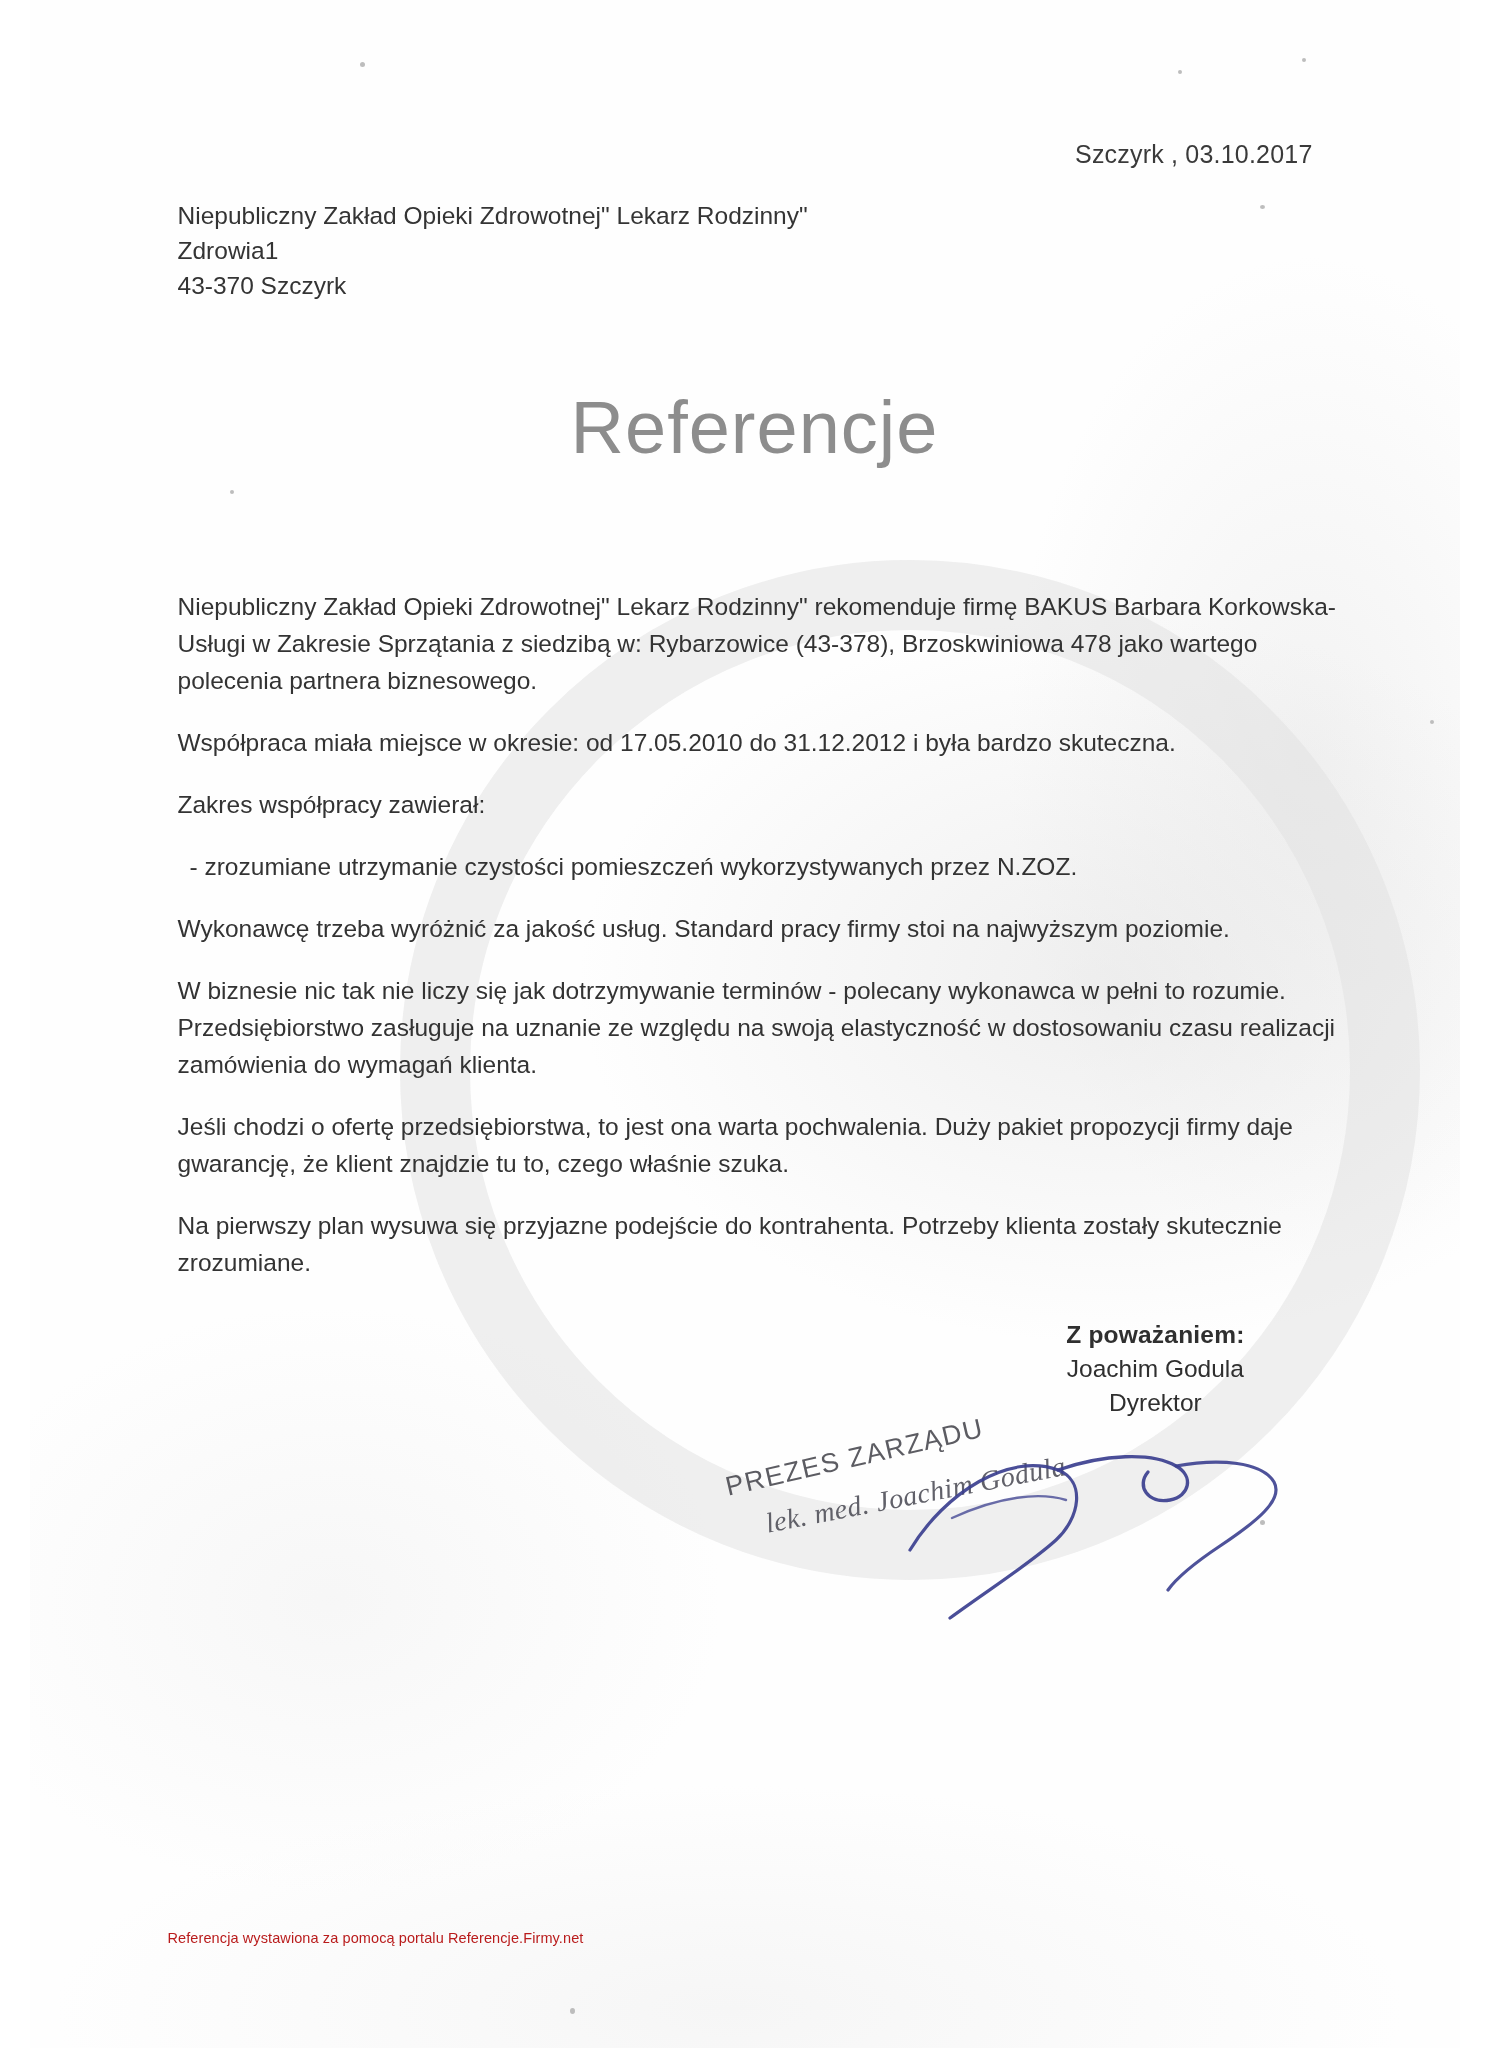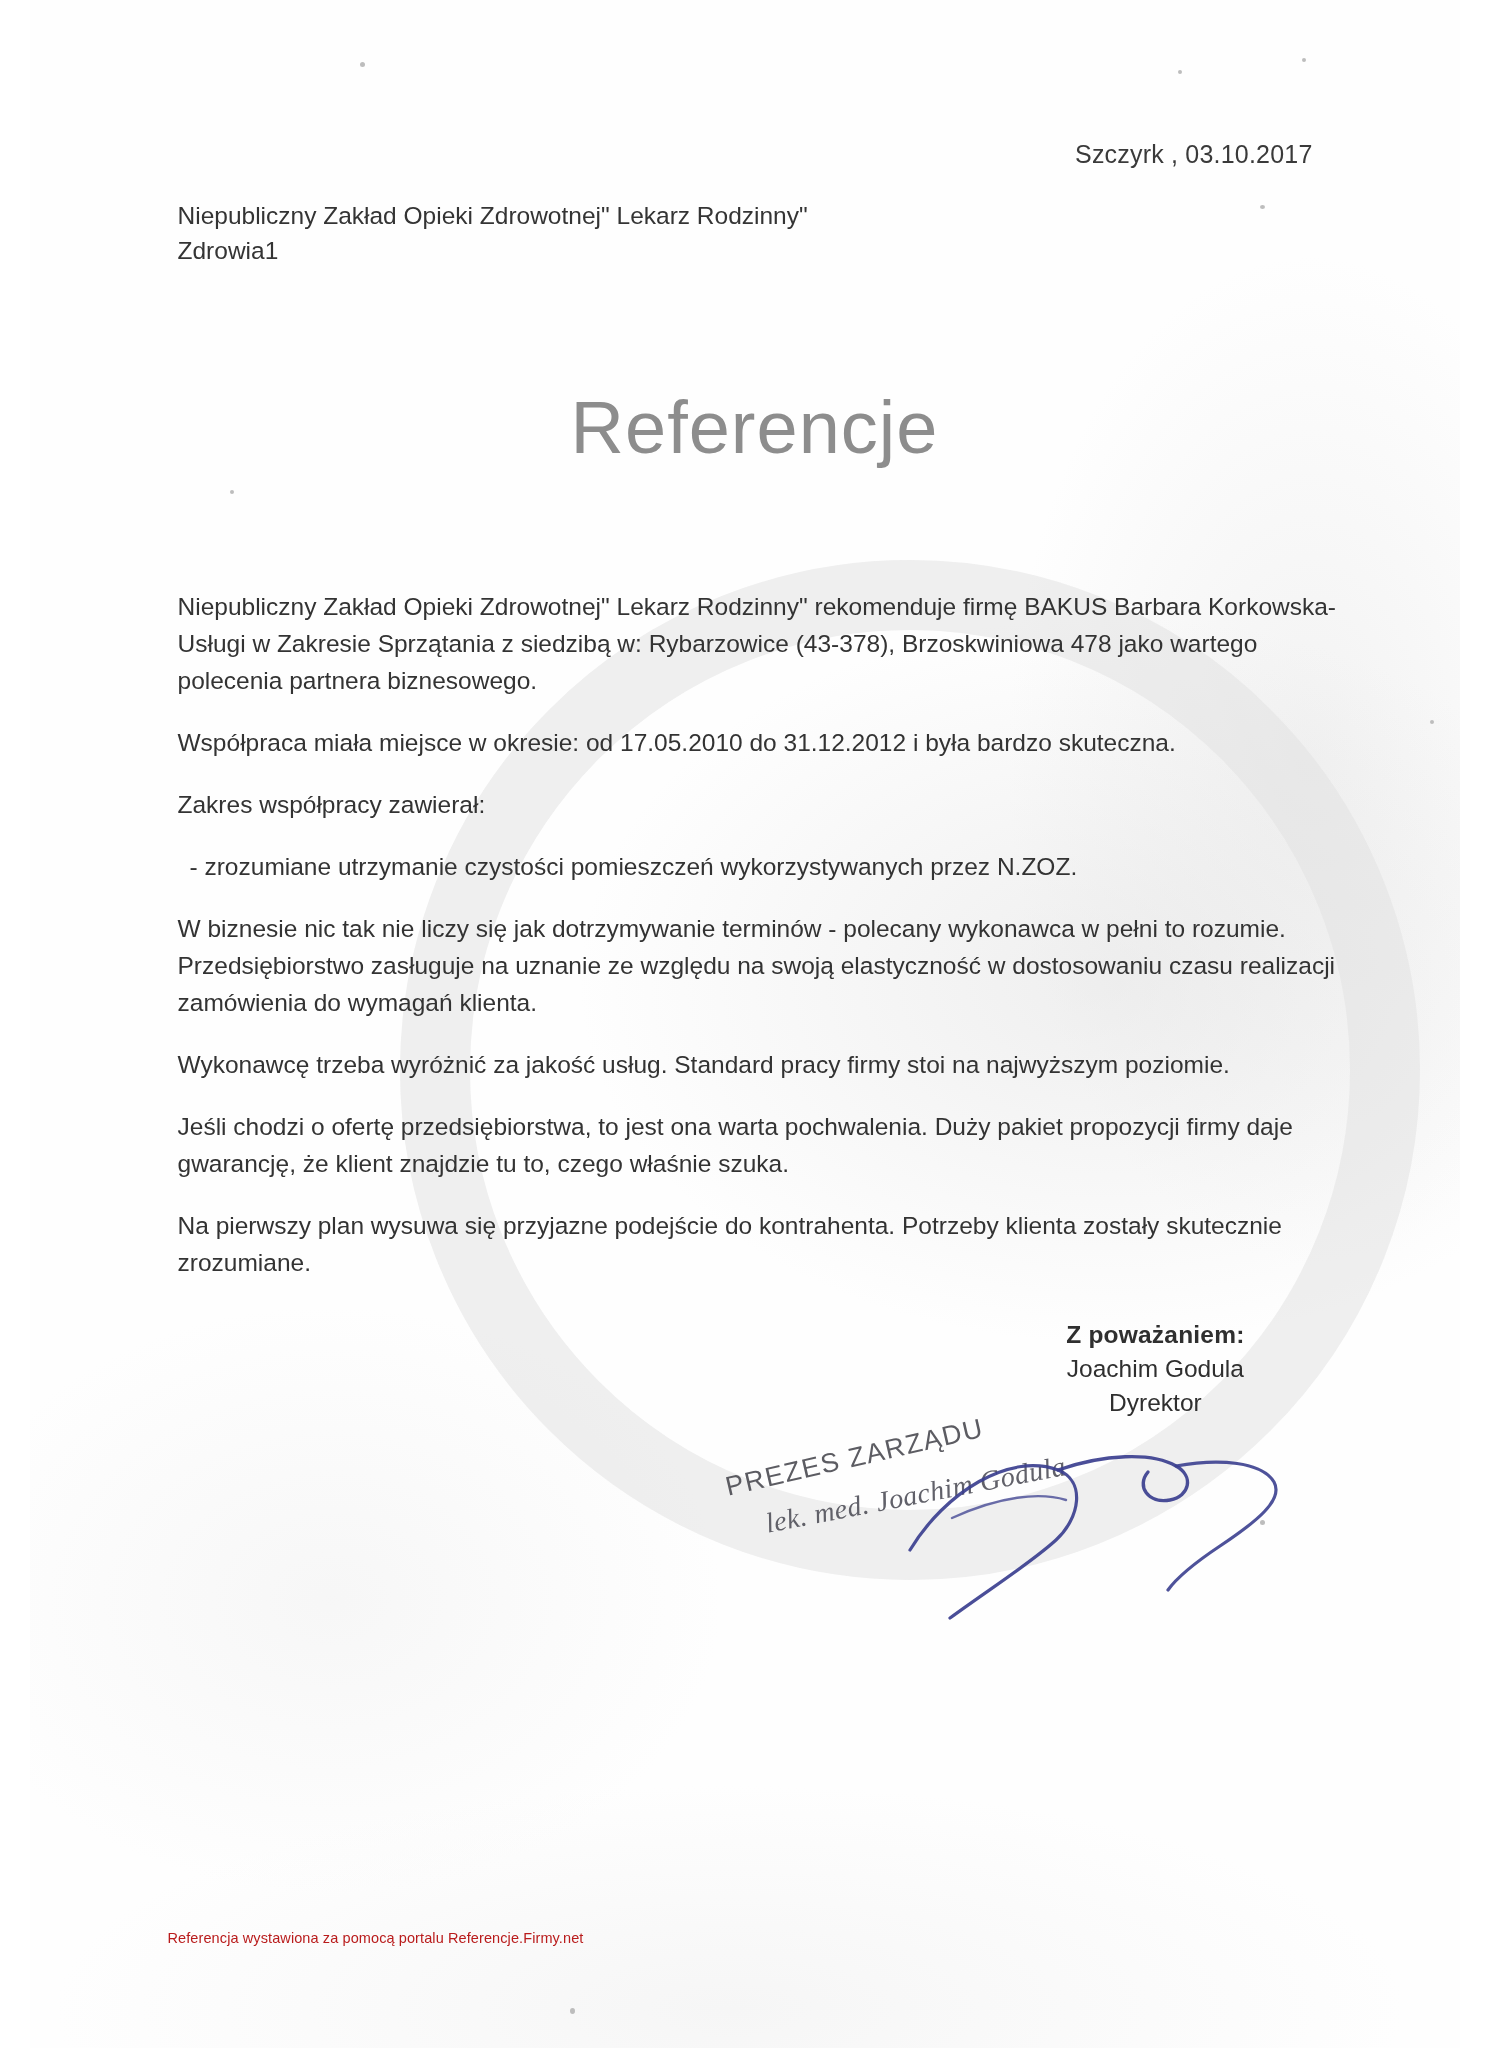--- a/index.html
+++ b/index.html
@@ -199,31 +199,32 @@
   <div class="speck" style="left:1230px; top:1520px; width:5px; height:5px;"></div>
   <div class="speck" style="left:540px; top:2008px; width:5px; height:6px;"></div>
 
   <div class="content">
 
     <div class="date-line">Szczyrk , 03.10.2017</div>
 
     <div class="addressee">
       <div>Niepubliczny Zakład Opieki Zdrowotnej" Lekarz Rodzinny"</div>
       <div>Zdrowia1</div>
+      <div>43-370 Szczyrk</div>
     </div>
 
     <div class="doc-title">Referencje</div>
 
     <div class="body-text">
       <p>Niepubliczny Zakład Opieki Zdrowotnej" Lekarz Rodzinny" rekomenduje firmę BAKUS Barbara Korkowska- Usługi w Zakresie Sprzątania z siedzibą w: Rybarzowice (43-378), Brzoskwiniowa 478 jako wartego polecenia partnera biznesowego.</p>
       <p>Współpraca miała miejsce w okresie: od 17.05.2010 do 31.12.2012 i była bardzo skuteczna.</p>
       <p>Zakres współpracy zawierał:</p>
       <p class="bullet">- zrozumiane utrzymanie czystości pomieszczeń wykorzystywanych przez N.ZOZ.</p>
+      <p>Wykonawcę trzeba wyróżnić za jakość usług. Standard pracy firmy stoi na najwyższym poziomie.</p>
       <p>W biznesie nic tak nie liczy się jak dotrzymywanie terminów - polecany wykonawca w pełni to rozumie. Przedsiębiorstwo zasługuje na uznanie ze względu na swoją elastyczność w dostosowaniu czasu realizacji zamówienia do wymagań klienta.</p>
-      <p>Wykonawcę trzeba wyróżnić za jakość usług. Standard pracy firmy stoi na najwyższym poziomie.</p>
       <p>Jeśli chodzi o ofertę przedsiębiorstwa, to jest ona warta pochwalenia. Duży pakiet propozycji firmy daje gwarancję, że klient znajdzie tu to, czego właśnie szuka.</p>
       <p>Na pierwszy plan wysuwa się przyjazne podejście do kontrahenta. Potrzeby klienta zostały skutecznie zrozumiane.</p>
     </div>
 
     <div class="signature-block">
       <div class="closing">Z poważaniem:</div>
       <div>Joachim Godula</div>
       <div>Dyrektor</div>
     </div>
 

